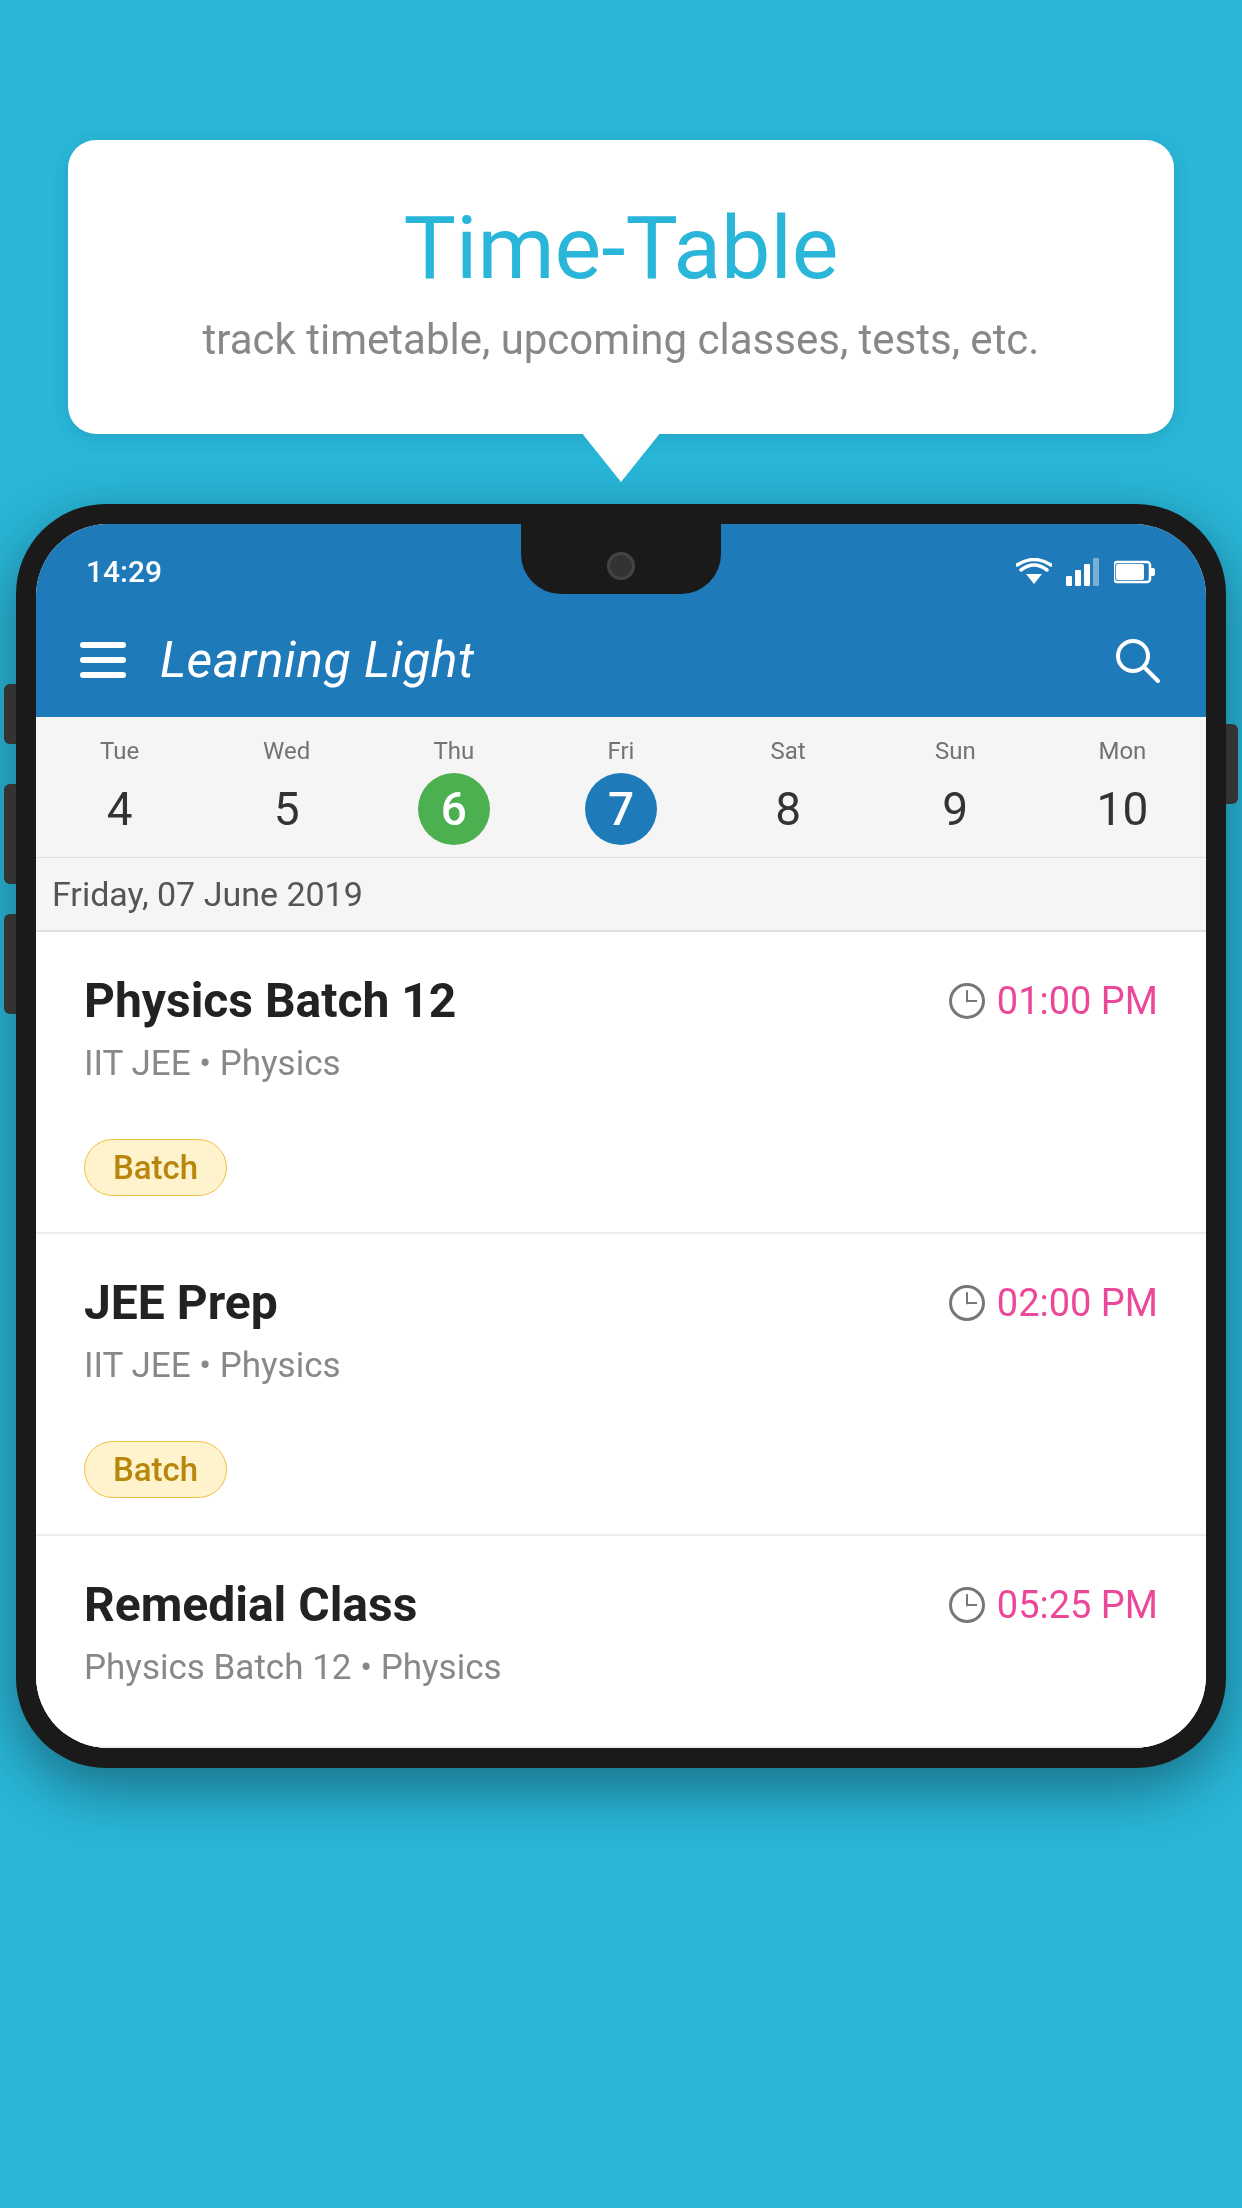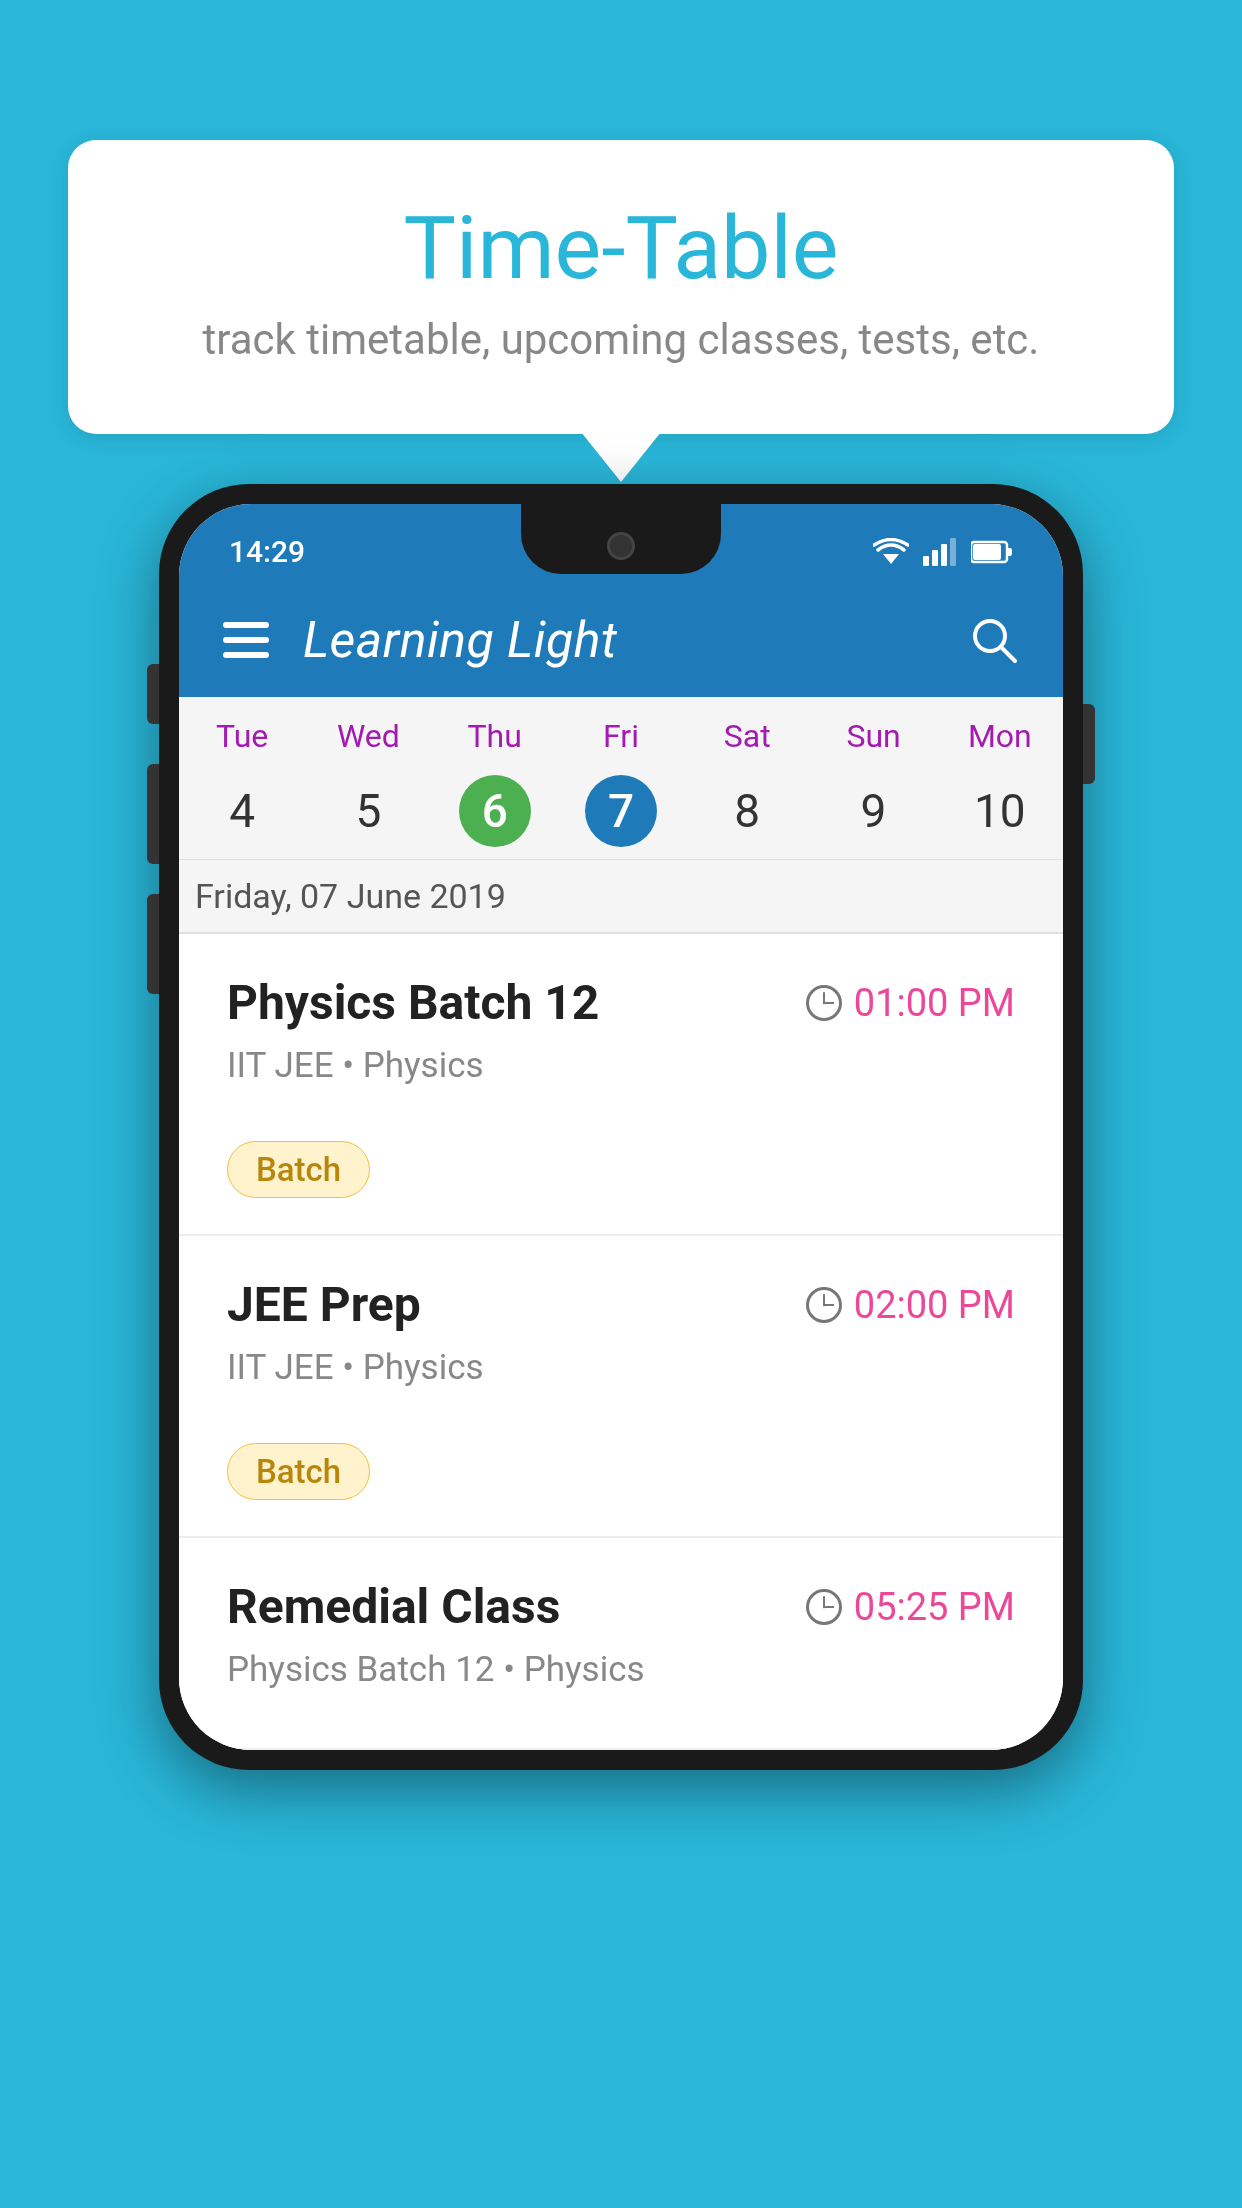--- a/index.html
+++ b/index.html
@@ -54,24 +54,24 @@
 
     .bubble-subtitle {
       font-size: 42px;
       color: #888;
       font-weight: 400;
     }
 
     
     .phone-container {
       position: absolute;
-      top: 484px;
+      top: 504px;
       left: 50%;
       transform: translateX(-50%);
-      width: 924px;
+      width: 1210px;
       border-radius: 14px;
     }
 
     .phone-outer {
       background: #1a1a1a;
       border-radius: 90px;
       padding: 20px;
       position: relative;
       box-shadow: 0 20px 60px rgba(0,0,0,0.4);
     }
@@ -171,23 +171,23 @@
       border-bottom: 1px solid #e0e0e0;
     }
 
     .day-col {
       flex: 1;
       text-align: center;
       padding: 20px 8px 12px;
     }
 
     .day-name {
-      font-size: 32px;
-      color: #a21caf;
-      margin-bottom: 20px;
+      font-size: 24px;
+      color: #737373;
+      margin-bottom: 8px;
     }
 
     .day-num {
       font-size: 46px;
       color: #333;
       font-weight: 400;
       width: 72px;
       height: 72px;
       display: flex;
       align-items: center;

